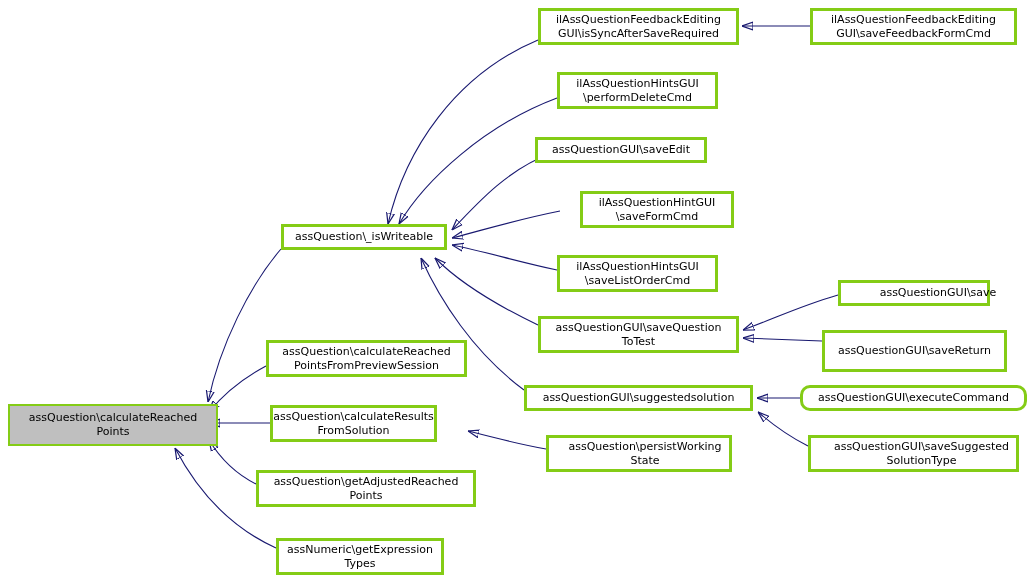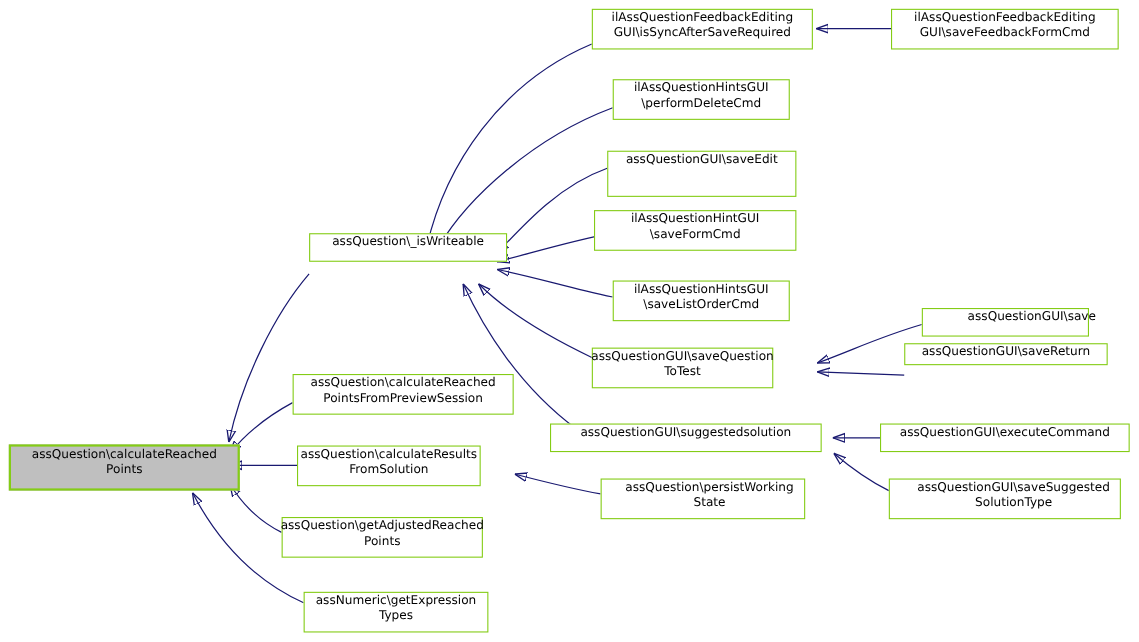--- a/index.html
+++ b/index.html
@@ -14,24 +14,24 @@
   }
   .edges {
     position: absolute;
     left: 0; top: 0;
     width: 1035px; height: 584px;
   }
   .edges path { fill: none; stroke: #191970; stroke-width: 1.1; }
   .node {
     position: absolute;
     display: flex;
-    align-items: flex-start;
+    align-items: center;
     justify-content: center;
     background: #ffffff;
-    border: 1px solid #84cc16;
+    border: 3px solid #84cc16;
     color: #000000;
     font-size: 11px;
     line-height: 14px;
     text-align: center;
     cursor: pointer;
   }
   .node.highlight {
     background: #bfbfbf;
     border-width: 2px;
     cursor: default;
@@ -67,71 +67,71 @@
     <path d="M546,449 C518,444 495,438 468,431" marker-end="url(#arrowhead)"></path>
     <path d="M256,484 C234,473 220,458 209,440" marker-end="url(#arrowhead)"></path>
     <path d="M276,548 C232,528 198,492 175,448" marker-end="url(#arrowhead)"></path>
   </svg>
 
   <div class="node highlight" style="left:8px; top:404px; width:210px; height:42px;">
     <span class="lbl">assQuestion\calculateReached
 Points</span>
   </div>
 
-  <div class="node" style="left:281px; top:212px; width:180px; height:26px;">
+  <div class="node" style="left:281px; top:224px; width:166px; height:26px;">
     <span class="lbl">assQuestion\_isWriteable</span>
   </div>
 
   <div class="node" style="left:538px; top:8px; width:201px; height:37px;">
     <span class="lbl">ilAssQuestionFeedbackEditing
 GUI\isSyncAfterSaveRequired</span>
   </div>
 
   <div class="node" style="left:810px; top:8px; width:207px; height:37px;">
     <span class="lbl">ilAssQuestionFeedbackEditing
 GUI\saveFeedbackFormCmd</span>
   </div>
 
   <div class="node" style="left:557px; top:72px; width:161px; height:37px;">
     <span class="lbl">ilAssQuestionHintsGUI
 \performDeleteCmd</span>
   </div>
 
-  <div class="node" style="left:552px; top:137px; width:172px; height:42px;">
+  <div class="node" style="left:535px; top:137px; width:172px; height:26px;">
     <span class="lbl">assQuestionGUI\saveEdit</span>
   </div>
 
-  <div class="node" style="left:540px; top:191px; width:184px; height:37px;">
+  <div class="node" style="left:580px; top:191px; width:154px; height:37px;">
     <span class="lbl">ilAssQuestionHintGUI
 \saveFormCmd</span>
   </div>
 
   <div class="node" style="left:557px; top:255px; width:161px; height:37px;">
     <span class="lbl">ilAssQuestionHintsGUI
 \saveListOrderCmd</span>
   </div>
 
-  <div class="node" style="left:538px; top:316px; width:165px; height:37px;">
+  <div class="node" style="left:538px; top:316px; width:201px; height:37px;">
     <span class="lbl">assQuestionGUI\saveQuestion
 ToTest</span>
   </div>
 
   <div class="node" style="left:838px; top:280px; width:152px; height:26px;padding-left:48px;">
     <span class="lbl">assQuestionGUI\save</span>
   </div>
 
-  <div class="node" style="left:822px; top:312px; width:185px; height:20px;">
+  <div class="node" style="left:822px; top:330px; width:185px; height:42px;">
     <span class="lbl">assQuestionGUI\saveReturn</span>
   </div>
 
-  <div class="node" style="left:500px; top:385px; width:247px; height:26px;">
+  <div class="node" style="left:524px; top:385px; width:229px; height:26px;">
     <span class="lbl">assQuestionGUI\suggestedsolution</span>
   </div>
 
-  <div class="node" style="left:800px; top:385px; width:227px; height:26px;">
+  <div class="node" style="left:800px; top:385px; width:227px; height:26px;border-radius:10px;">
     <span class="lbl">assQuestionGUI\executeCommand</span>
   </div>
 
   <div class="node" style="left:808px; top:435px; width:211px; height:37px;padding-left:16px;">
     <span class="lbl">assQuestionGUI\saveSuggested
 SolutionType</span>
   </div>
 
   <div class="node" style="left:266px; top:340px; width:201px; height:37px;">
     <span class="lbl">assQuestion\calculateReached
@@ -141,21 +141,21 @@
   <div class="node" style="left:270px; top:405px; width:167px; height:37px;">
     <span class="lbl">assQuestion\calculateResults
 FromSolution</span>
   </div>
 
   <div class="node" style="left:546px; top:435px; width:186px; height:37px;padding-left:12px;">
     <span class="lbl">assQuestion\persistWorking
 State</span>
   </div>
 
-  <div class="node" style="left:256px; top:470px; width:183px; height:37px;">
+  <div class="node" style="left:256px; top:470px; width:220px; height:37px;">
     <span class="lbl">assQuestion\getAdjustedReached
 Points</span>
   </div>
 
   <div class="node" style="left:276px; top:538px; width:168px; height:37px;">
     <span class="lbl">assNumeric\getExpression
 Types</span>
   </div>
 
 </div>

